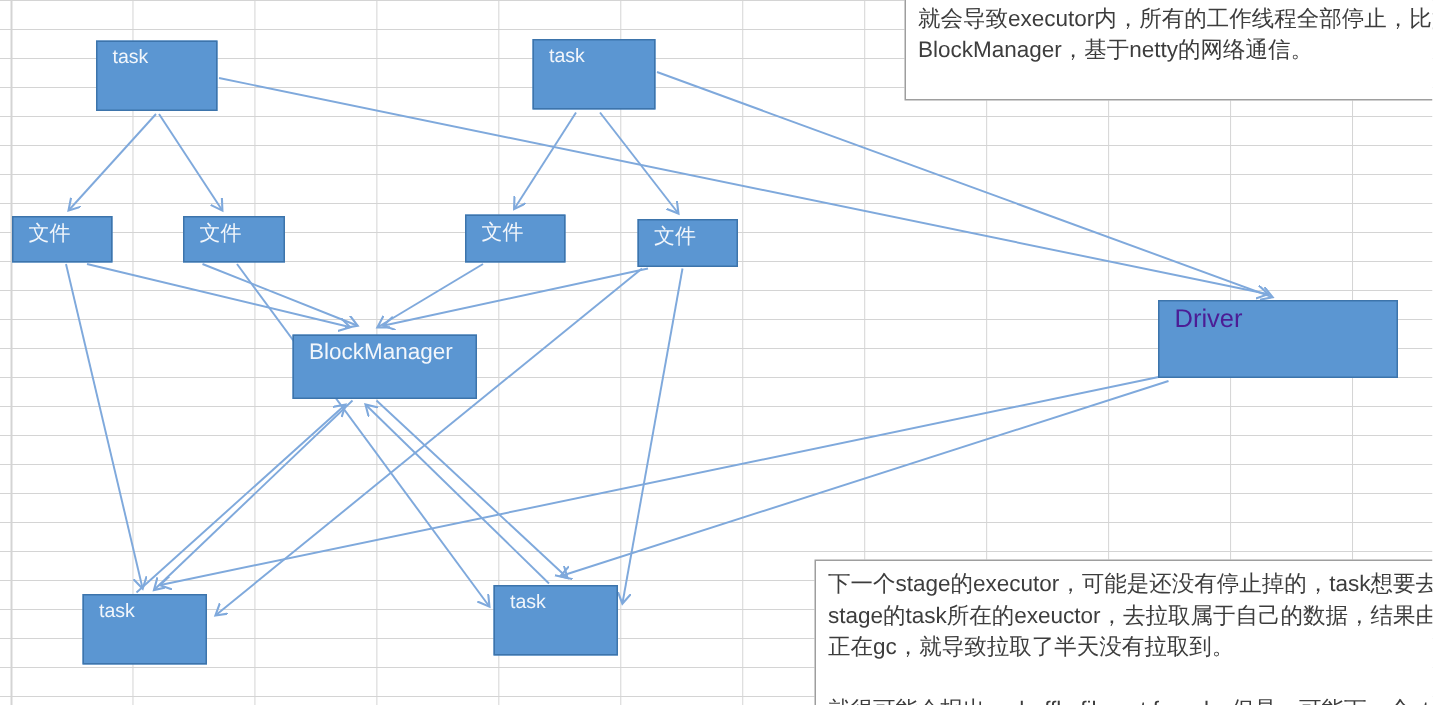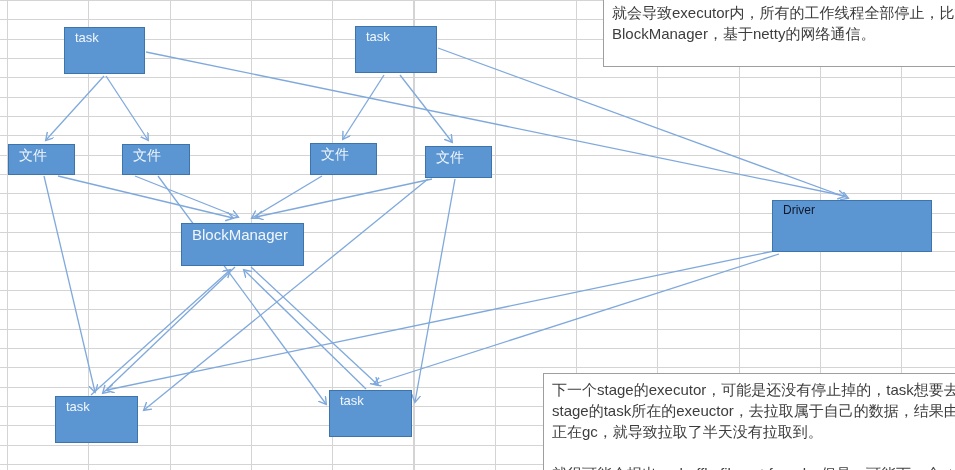--- a/index.html
+++ b/index.html
@@ -65,22 +65,22 @@
       </g>
   </svg>
 
   <div id="nodes">
       <div class="node" style="left: 64px; top: 27px; width: 81px; height: 47px; background: rgb(91, 150, 210); border: 1px solid rgb(61, 116, 171); color: rgb(242, 246, 251); font-size: 13px;">task</div>
       <div class="node" style="left: 355px; top: 26px; width: 82px; height: 47px; background: rgb(91, 150, 210); border: 1px solid rgb(61, 116, 171); color: rgb(242, 246, 251); font-size: 13px;">task</div>
       <div class="node" style="left: 8px; top: 144px; width: 67px; height: 31px; background: rgb(91, 150, 210); border: 1px solid rgb(61, 116, 171); color: rgb(242, 246, 251); font-size: 14px;">文件</div>
       <div class="node" style="left: 122px; top: 144px; width: 68px; height: 31px; background: rgb(91, 150, 210); border: 1px solid rgb(61, 116, 171); color: rgb(242, 246, 251); font-size: 14px;">文件</div>
       <div class="node" style="left: 310px; top: 143px; width: 67px; height: 32px; background: rgb(91, 150, 210); border: 1px solid rgb(61, 116, 171); color: rgb(242, 246, 251); font-size: 14px;">文件</div>
       <div class="node" style="left: 425px; top: 146px; width: 67px; height: 32px; background: rgb(91, 150, 210); border: 1px solid rgb(61, 116, 171); color: rgb(242, 246, 251); font-size: 14px;">文件</div>
-      <div class="node" style="left: 181px; top: 223px; width: 123px; height: 43px; background: rgb(91, 150, 210); border: 1px solid rgb(61, 116, 171); color: rgb(242, 246, 251); font-size: 15px;">BlockManager</div>
-      <div class="node" style="left: 772px; top: 200px; width: 160px; height: 52px; background: rgb(91, 150, 210); border: 1px solid rgb(61, 116, 171); color: #0f172a; font-size: 12px;">Driver</div>
+      <div class="node" style="left: 195px; top: 223px; width: 123px; height: 43px; background: rgb(91, 150, 210); border: 1px solid rgb(61, 116, 171); color: rgb(242, 246, 251); font-size: 15px;">BlockManager</div>
+      <div class="node" style="left: 772px; top: 200px; width: 160px; height: 52px; background: rgb(91, 150, 210); border: 1px solid rgb(61, 116, 171); color: #4c1d95; font-size: 17px;">Driver</div>
       <div class="node" style="left: 55px; top: 396px; width: 83px; height: 47px; background: rgb(91, 150, 210); border: 1px solid rgb(61, 116, 171); color: rgb(242, 246, 251); font-size: 13px;">task</div>
       <div class="node" style="left: 329px; top: 390px; width: 83px; height: 47px; background: rgb(91, 150, 210); border: 1px solid rgb(61, 116, 171); color: rgb(242, 246, 251); font-size: 13px;">task</div>
     </div>
 
   <div id="note-top" class="note">
     <div class="note-line">就会导致executor内，所有的工作线程全部停止，比如</div>
     <div class="note-line">BlockManager，基于netty的网络通信。</div>
   </div>
 
   <div id="note-bottom" class="note">

